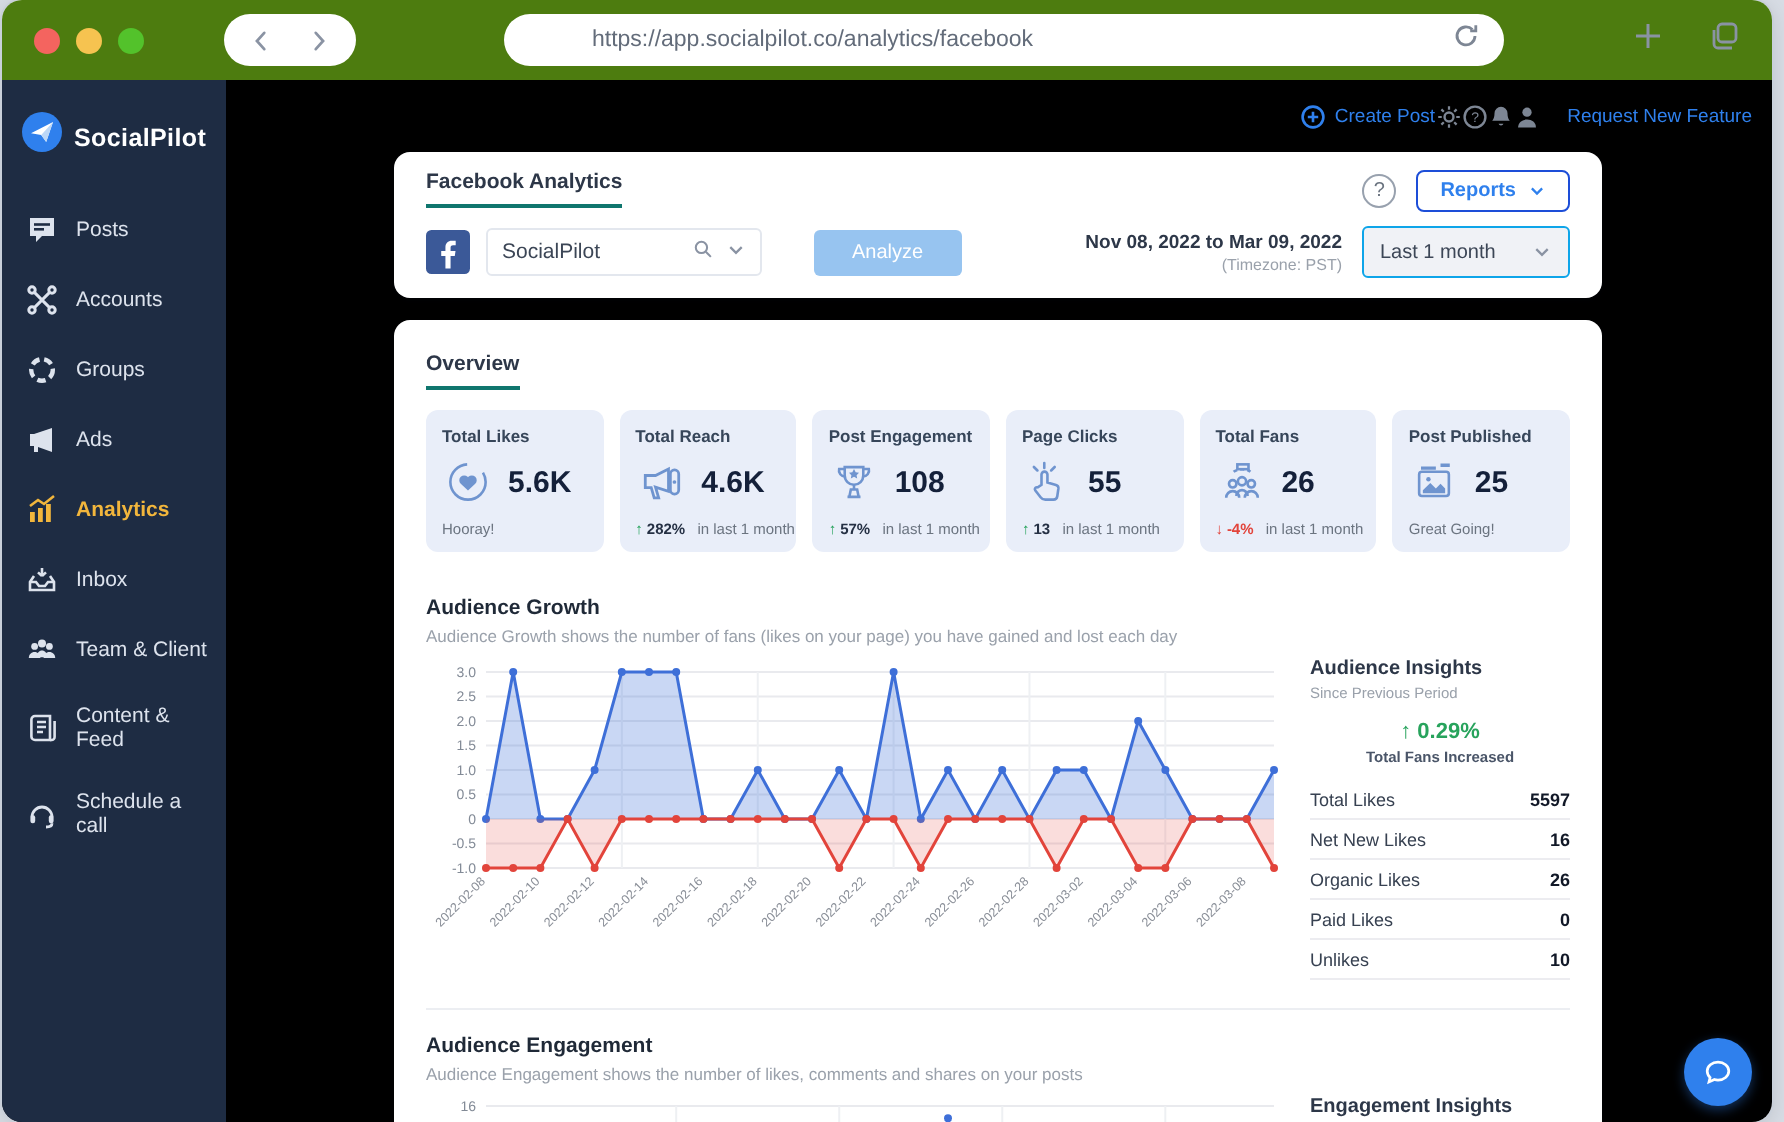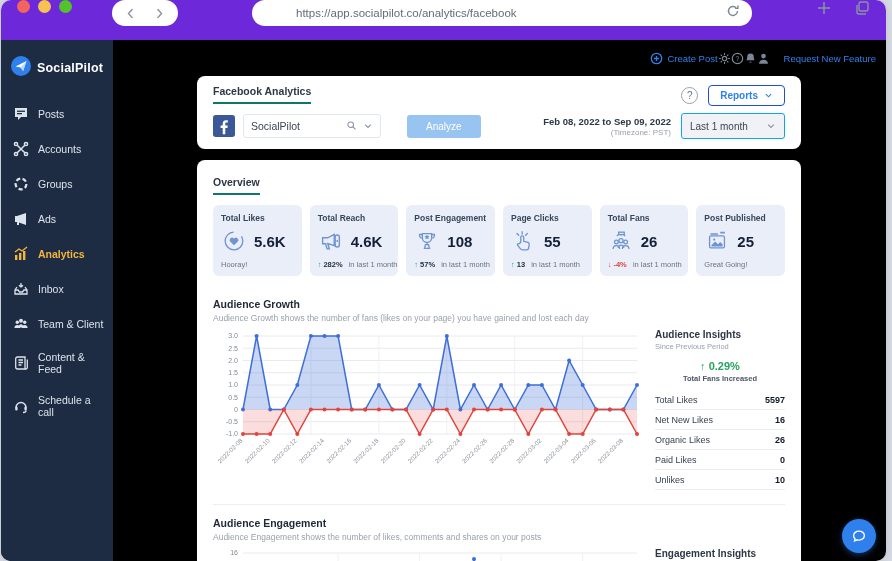--- a/index.html
+++ b/index.html
@@ -2,21 +2,21 @@
 <html><head>
 <meta charset="utf-8">
 <style>
   * { box-sizing: border-box; margin: 0; padding: 0; }
   html,body { width:892px; height:561px; }
   body { font-family:"Liberation Sans", sans-serif; }
   .stage { position:relative; width:892px; height:561px; background:#d7dce4; overflow:hidden; }
   .browser { position:absolute; left:1px; top:0; right:6px; bottom:0; background:#fff; border-radius:10px;
              box-shadow:0 0 0 1px #c9d0da, 0 2px 10px rgba(0,0,0,.12); overflow:hidden; display:flex; flex-direction:column; }
   
-  .chrome { height:40px; background:#6d28d9; display:flex; align-items:flex-start; padding:0 16px; flex:0 0 auto; }
+  .chrome { height:40px; background:#4d7c0f; display:flex; align-items:center; padding:0 16px; flex:0 0 auto; }
   .dots { display:flex; gap:8px; }
   .dot { width:13px; height:13px; border-radius:50%; }
   .dot.red{background:#f4645f;} .dot.yellow{background:#f6c350;} .dot.green{background:#53c22b;}
   .nav-pill { margin-left:40px; background:#fff; border-radius:15px; height:26px; display:flex; align-items:center; gap:16px; padding:0 12px; color:#8a93a3; }
   .nav-pill svg{ display:block; }
   .url-pill { margin-left:74px; width:500px; height:26px; background:#fff; border-radius:15px; display:flex; align-items:center; padding:0 12px 0 44px; }
   .url-text { flex:1; font-size:11.5px; color:#636c7a; white-space:nowrap; overflow:hidden; }
   .chrome-right { margin-left:auto; display:flex; align-items:center; gap:22px; color:#8a93a3; }
   
   .win-body { flex:1; display:flex; background:#000000; min-height:0; }
@@ -306,21 +306,21 @@
                       <circle cx="6" cy="6" r="3.6" fill="none" stroke="#8a93a3" stroke-width="1.3"></circle>
                       <path d="M8.8 8.8L12 12" stroke="#8a93a3" stroke-width="1.3"></path>
                     </svg></span>
                 <span><svg width="10" height="10" viewBox="0 0 14 14">
                       <path d="M3 5l4 4 4-4" fill="none" stroke="#8a93a3" stroke-width="1.6"></path>
                     </svg></span>
               </div>
               <button class="analyze-btn">Analyze</button>
               <div class="hc-row2-right">
                 <div class="date-block">
-                  <div class="date-range">Feb 08, 2022 to Sep 09, 2022</div>
+                  <div class="date-range">Nov 08, 2022 to Mar 09, 2022</div>
                   <div class="date-tz">(Timezone: PST)</div>
                 </div>
                 <div class="period-select">
                   <span>Last 1 month</span>
                   <svg width="10" height="10" viewBox="0 0 14 14">
                       <path d="M3 5l4 4 4-4" fill="none" stroke="#8a93a3" stroke-width="1.6"></path>
                     </svg>
                 </div>
               </div>
             </div>

